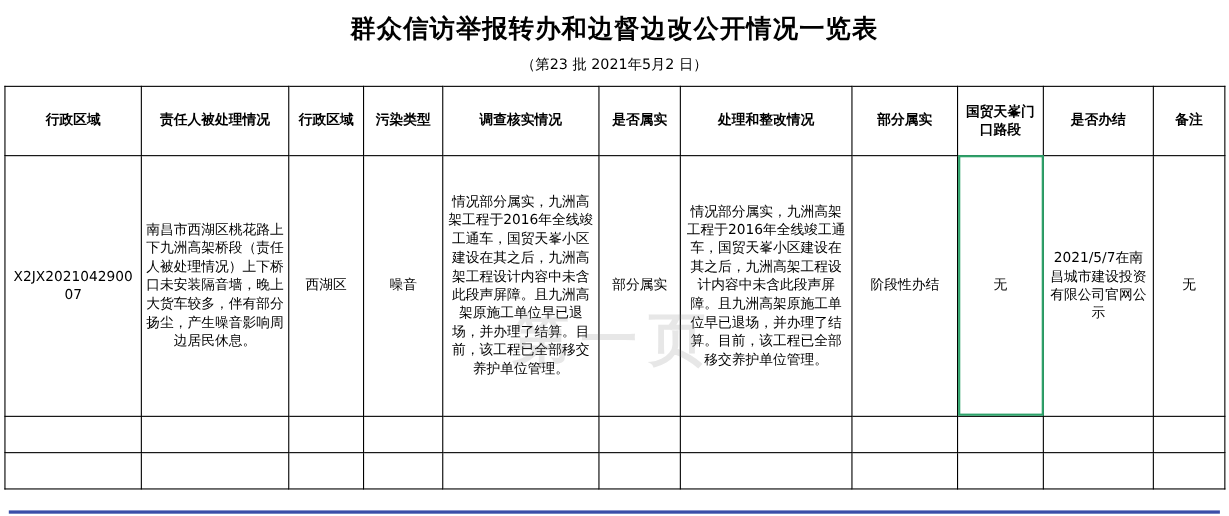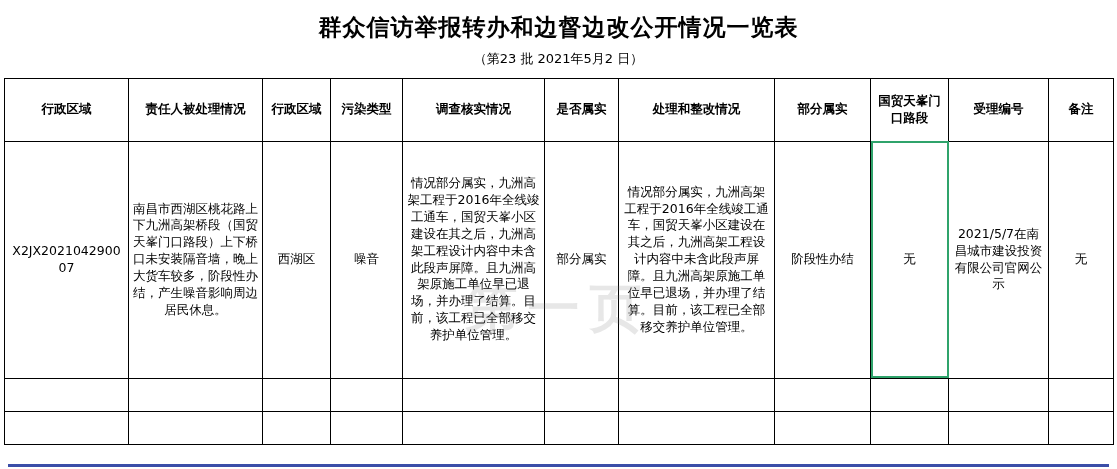--- a/index.html
+++ b/index.html
@@ -141,28 +141,28 @@
         <tr>
           <th>行政区域</th>
           <th>责任人被处理情况</th>
           <th>行政区域</th>
           <th>污染类型</th>
           <th>调查核实情况</th>
           <th>是否属实</th>
           <th>处理和整改情况</th>
           <th>部分属实</th>
           <th>国贸天峯门口路段</th>
-          <th>受理编号</th>
+          <th>是否办结</th>
           <th>备注</th>
         </tr>
       </thead>
       <tbody>
         <tr class="row-data">
           <td>X2JX202104290007</td>
-          <td class="cell-para">南昌市西湖区桃花路上下九洲高架桥段（国贸天峯门口路段）上下桥口未安装隔音墙，晚上大货车较多，阶段性办结，产生噪音影响周边居民休息。</td>
+          <td class="cell-para">南昌市西湖区桃花路上下九洲高架桥段（责任人被处理情况）上下桥口未安装隔音墙，晚上大货车较多，伴有部分扬尘，产生噪音影响周边居民休息。</td>
           <td>西湖区</td>
           <td>噪音</td>
           <td class="cell-para">情况部分属实，九洲高架工程于2016年全线竣工通车，国贸天峯小区建设在其之后，九洲高架工程设计内容中未含此段声屏障。且九洲高架原施工单位早已退场，并办理了结算。目前，该工程已全部移交养护单位管理。</td>
           <td>部分属实</td>
           <td class="cell-para">情况部分属实，九洲高架工程于2016年全线竣工通车，国贸天峯小区建设在其之后，九洲高架工程设计内容中未含此段声屏障。且九洲高架原施工单位早已退场，并办理了结算。目前，该工程已全部移交养护单位管理。</td>
           <td>阶段性办结</td>
           <td class="highlight-cell">无</td>
           <td>2021/5/7在南昌城市建设投资有限公司官网公示</td>
           <td>无</td>
         </tr>

